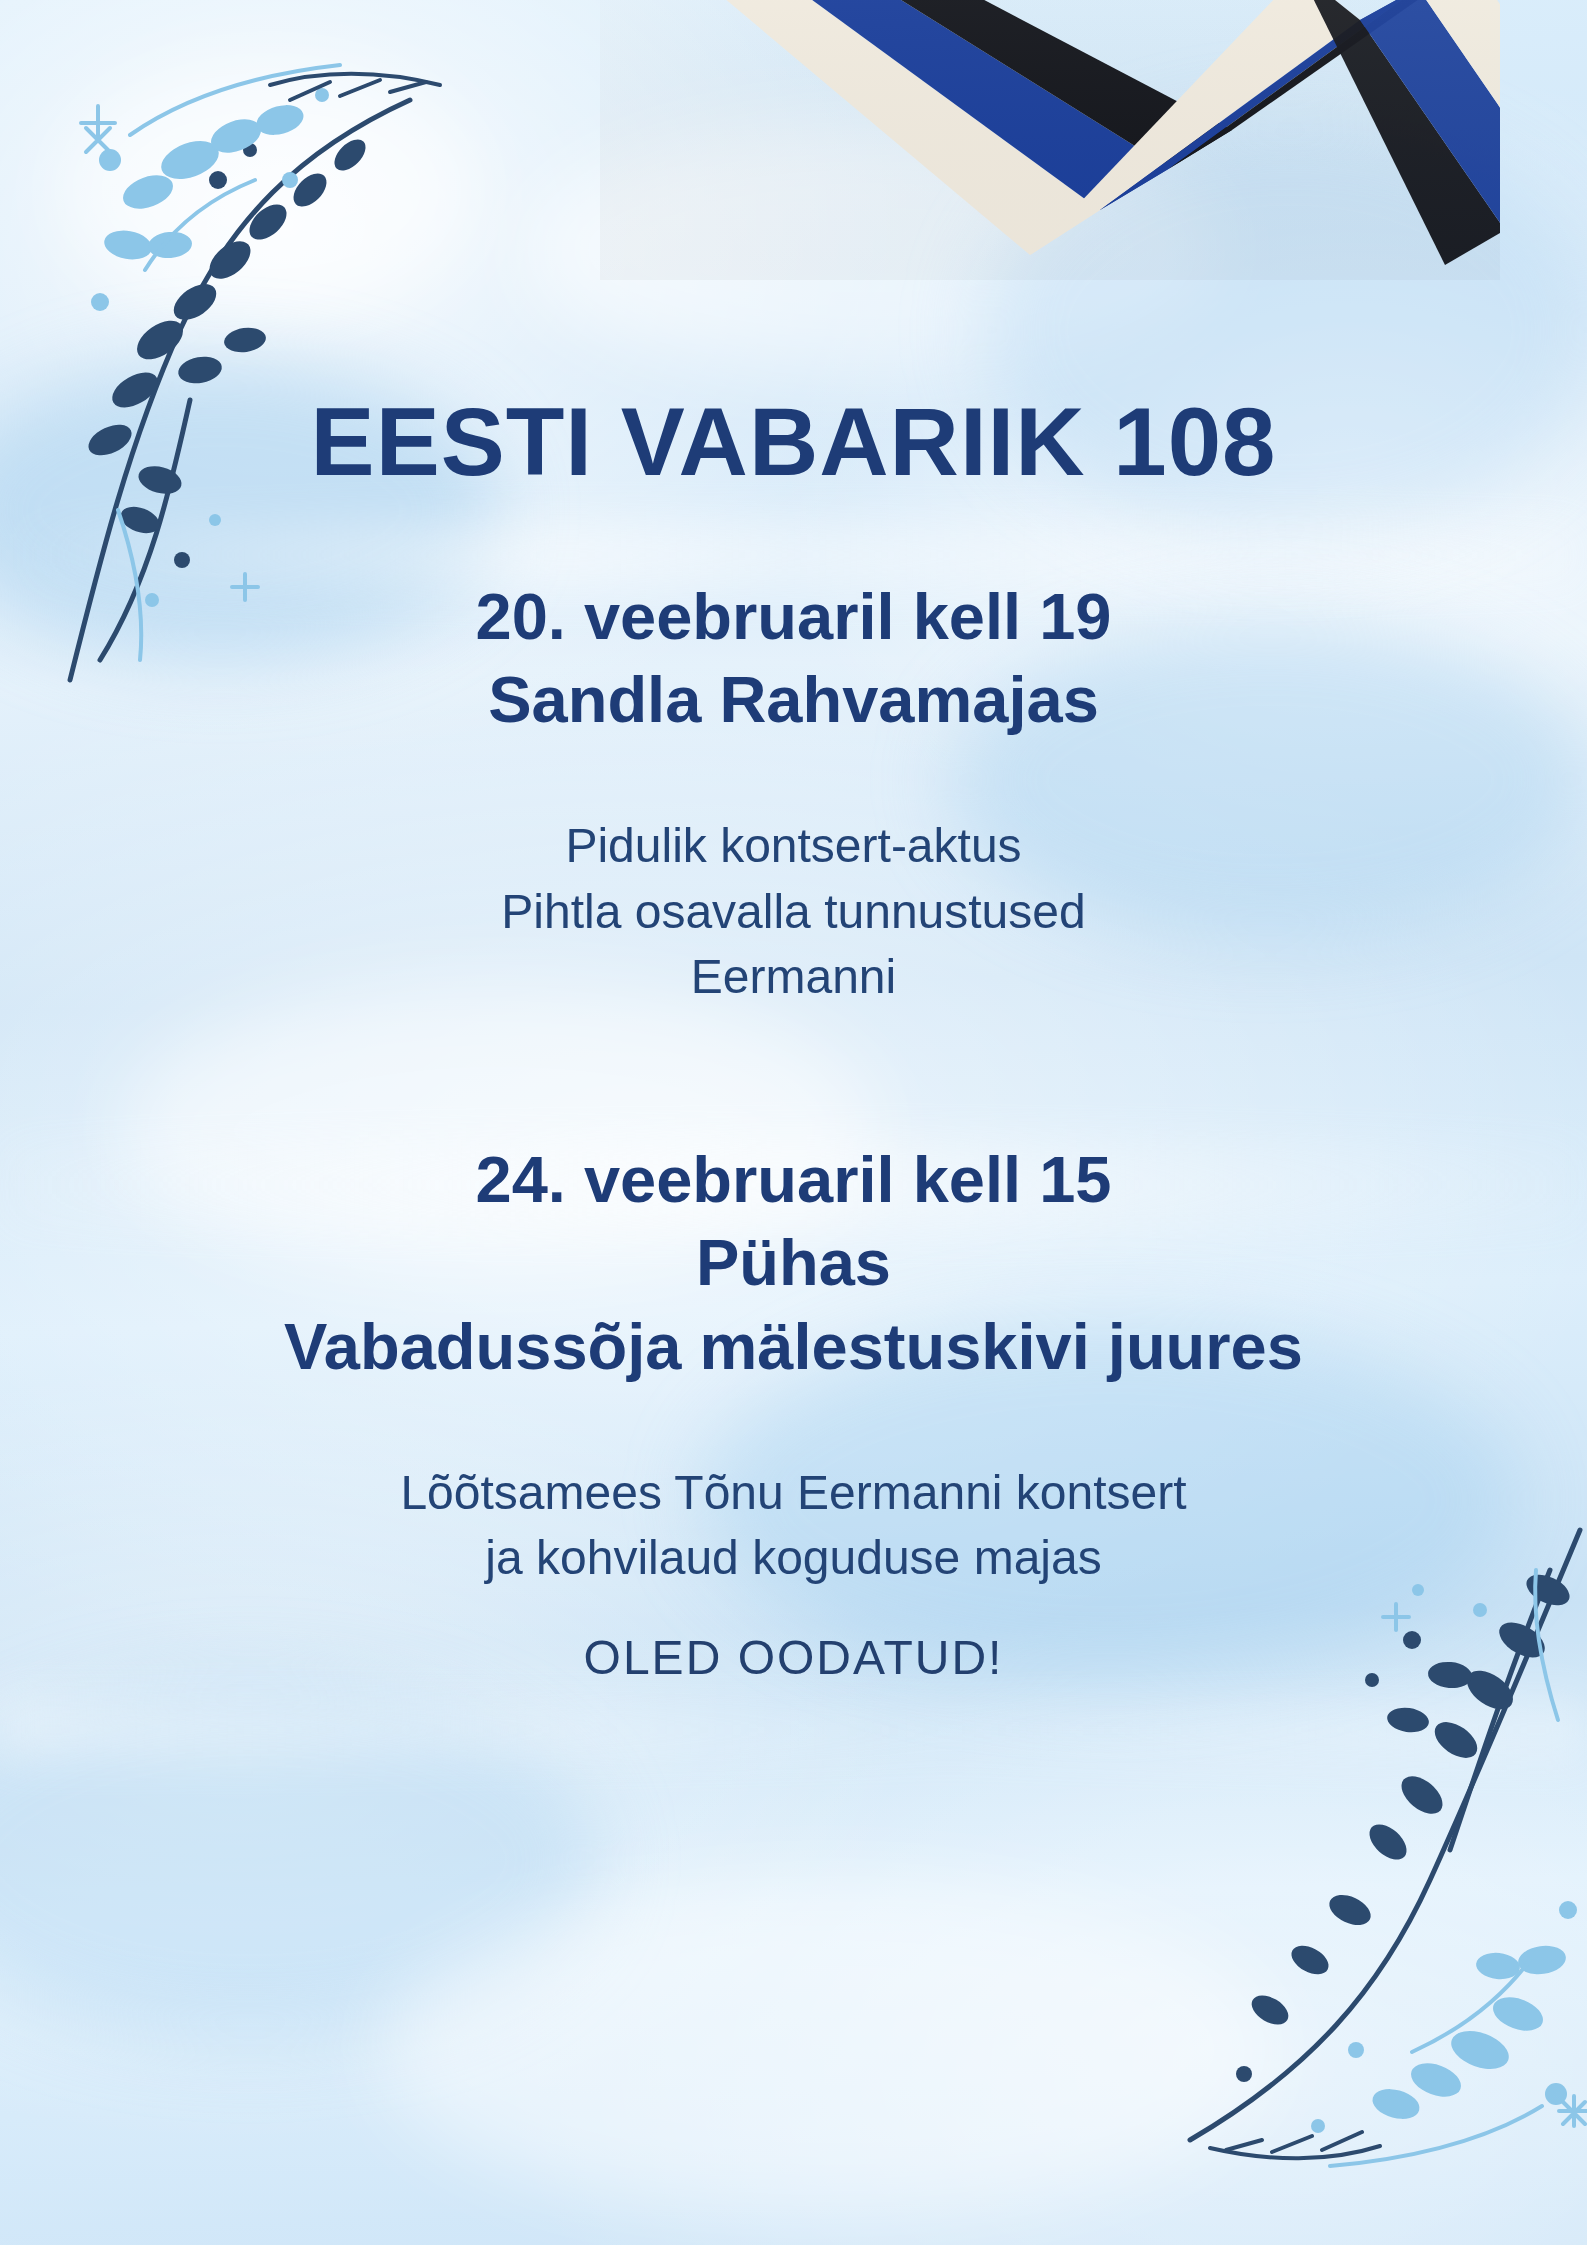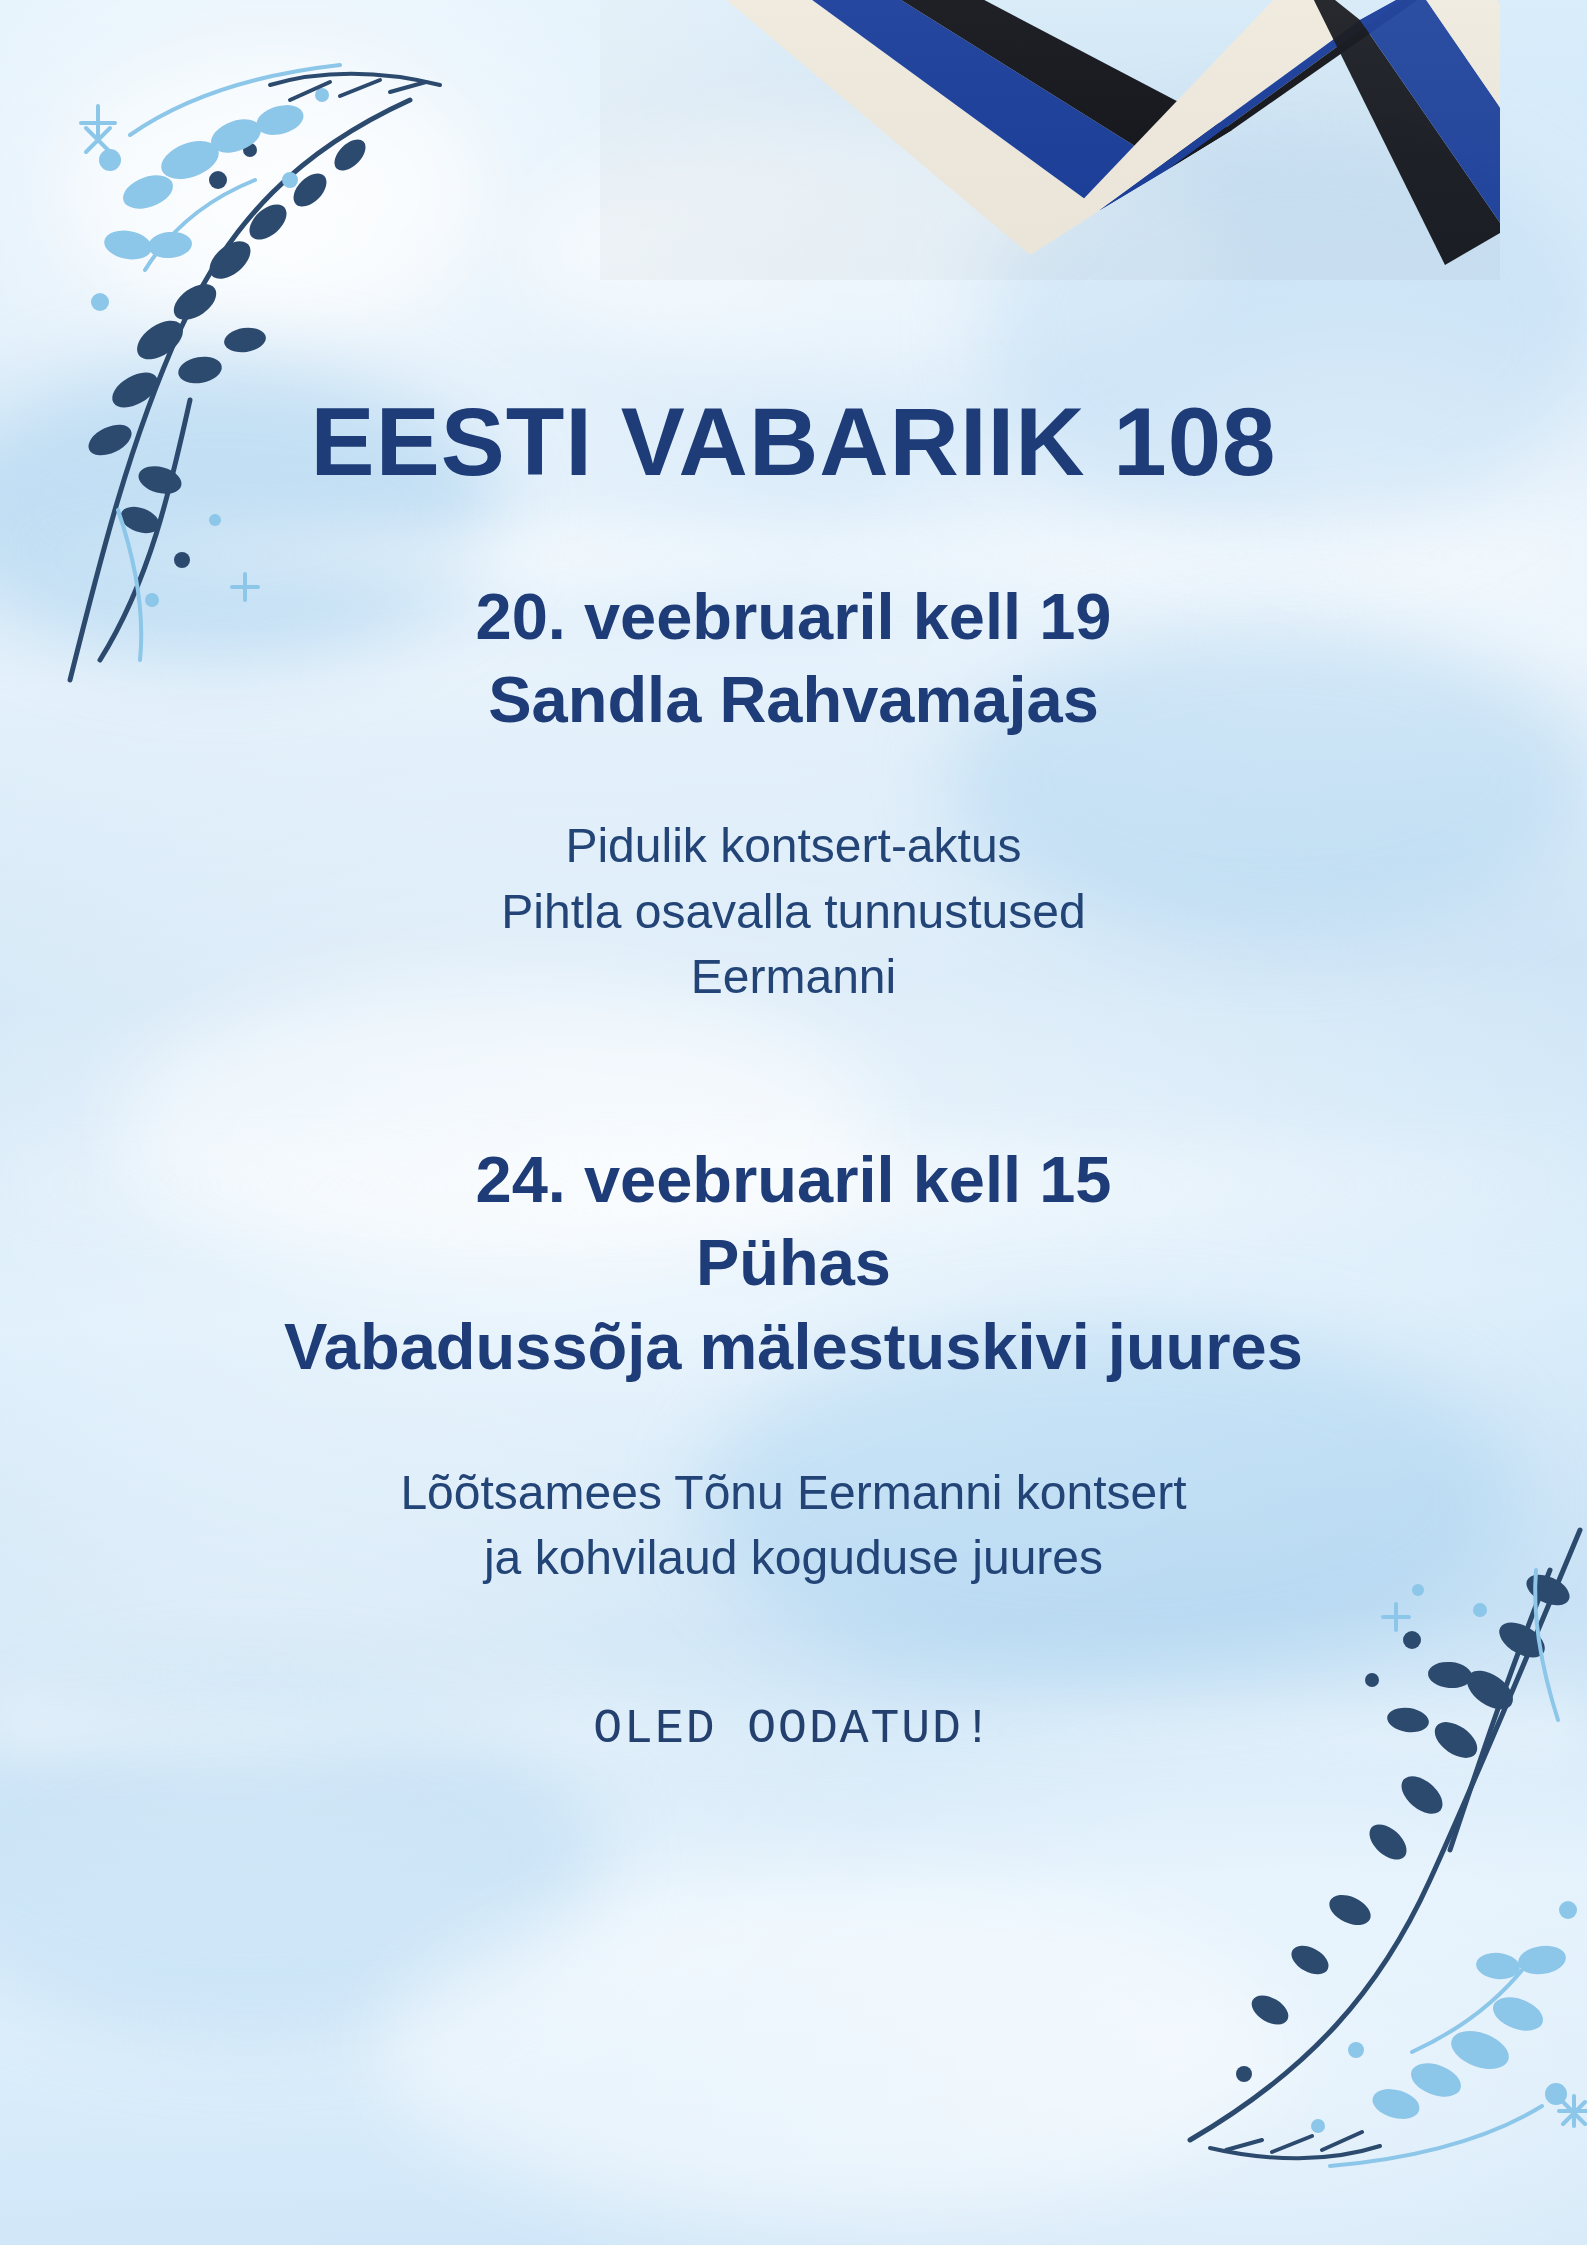--- a/index.html
+++ b/index.html
@@ -89,22 +89,22 @@
   .body {
     font-size: 48px;
     font-weight: 400;
     color: #234476;
     line-height: 1.36;
   }
   .body.first { margin-top: 72px; }
   .body.second { margin-top: 72px; }
   .gap-big { height: 116px; }
   .closing {
-    margin-top: 112px;
-    font-family: Liberation Mono, monospace;
+    margin-top: 40px;
+    font-family: Liberation Sans, sans-serif;
     font-size: 48px;
     letter-spacing: 2px;
     color: #23406f;
     text-align: center;
   }
   .line { display: block; }
 </style>
 </head>
 <body>
 
@@ -269,19 +269,19 @@
     <div class="gap-big"></div>
 
     <div class="block">
       <div class="headline second">
         <span class="line">24. veebruaril kell 15</span>
         <span class="line">Pühas</span>
         <span class="line">Vabadussõja mälestuskivi juures</span>
       </div>
       <div class="body second">
         <span class="line">Lõõtsamees Tõnu Eermanni kontsert</span>
-        <span class="line">ja kohvilaud koguduse juures</span>
+        <span class="line">ja kohvilaud koguduse majas</span>
       </div>
     </div>
 
     <div class="closing">OLED OODATUD!</div>
   </div>
 </div>
 
 </body></html>

